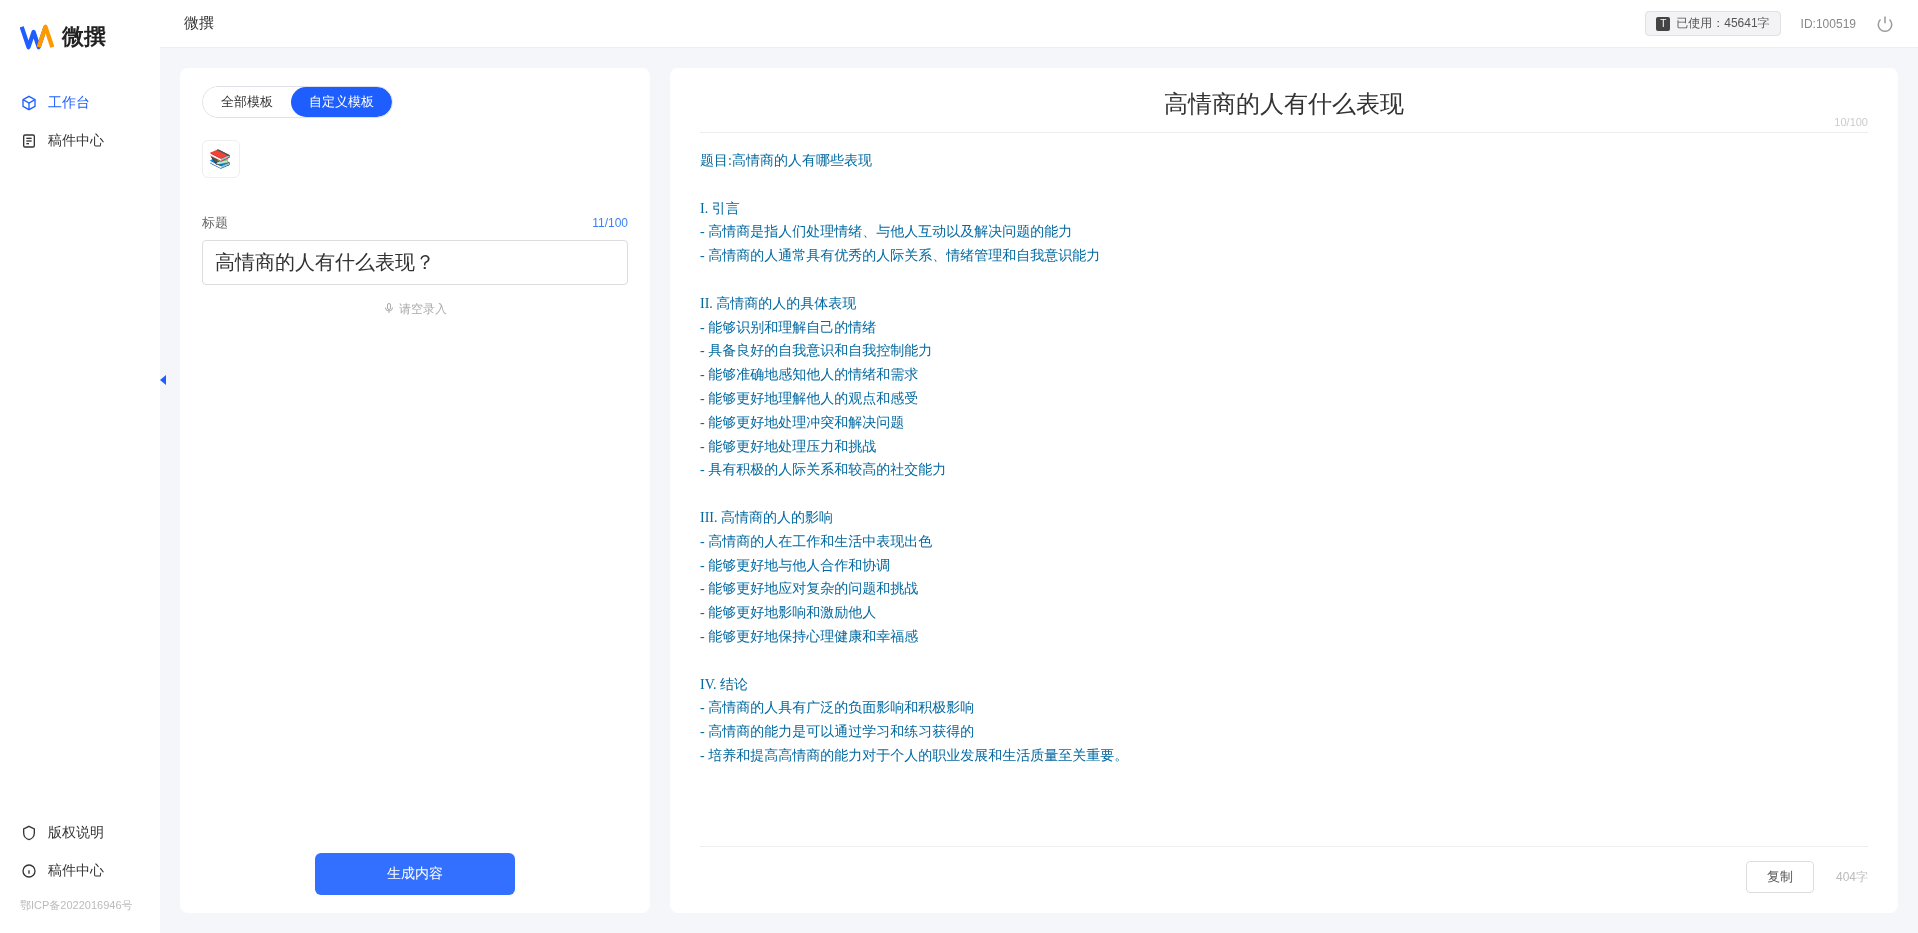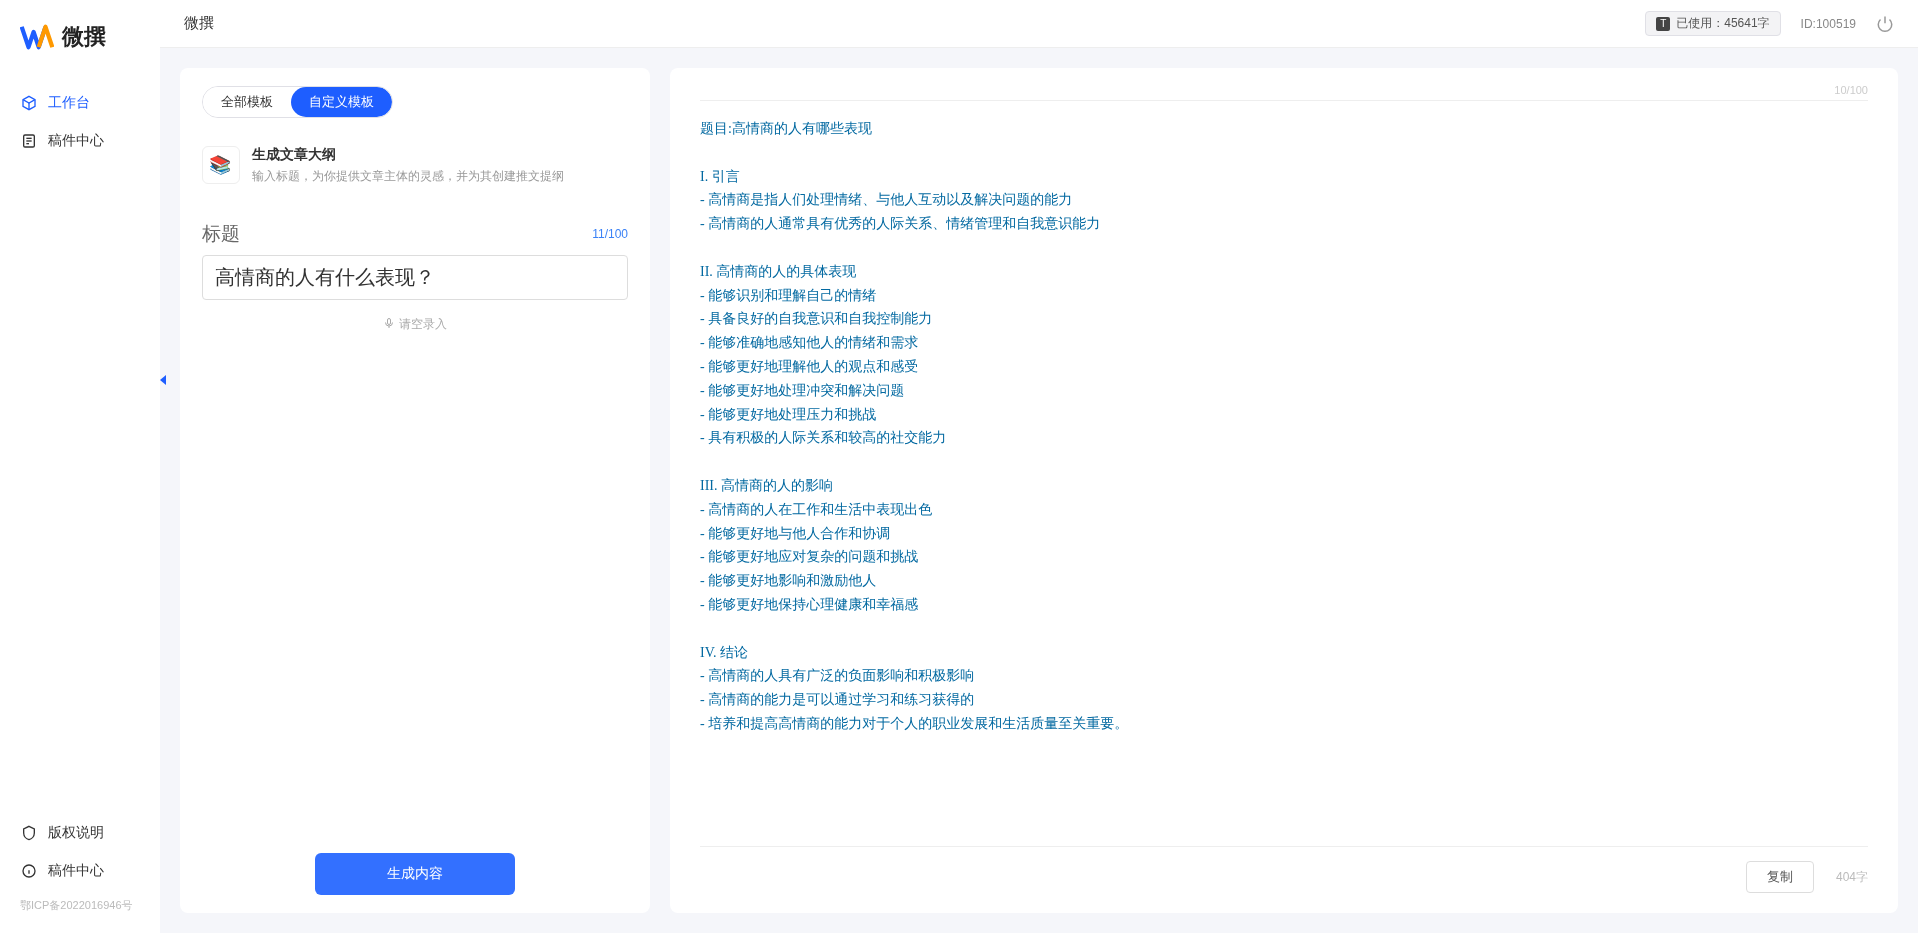--- a/index.html
+++ b/index.html
@@ -26,31 +26,31 @@
 .usage-badge { background: #f3f3f5; border: 1px solid #e0e0e6; border-radius: 4px; padding: 3px 10px; font-size: 12px; color: #555; display: flex; align-items: center; margin-right: 20px; }
 .usage-badge .t-icon { background:#444; color:#fff; width:14px; height:14px; border-radius:2px; font-size:10px; display:flex; align-items:center; justify-content:center; margin-right:6px; }
 .user-id { font-size: 12px; color: #888; margin-right: 20px; }
 .power-icon { width: 18px; height: 18px; color: #999; cursor: pointer; }
 
 .content { flex: 1; display: flex; gap: 20px; padding: 20px; overflow: hidden; }
 .panel { background: #fff; border-radius: 8px; display: flex; flex-direction: column; }
 .panel-left { width: 470px; padding: 18px 22px; }
 .panel-right { flex: 1; padding: 20px 30px; }
 
-.tabs { display: flex; border: 1px solid #e0e0e6; border-radius: 20px; width: fit-content; overflow: hidden; margin-bottom: 20px; }
+.tabs { display: flex; border: 1px solid #e0e0e6; border-radius: 20px; width: fit-content; overflow: hidden; margin-bottom: 14px; }
 .tab { padding: 6px 18px; font-size: 13px; cursor: pointer; background:#fff; }
 .tab.active { background: #1e5eff; color: #fff; border-radius: 20px; }
 
 .template-card { display: flex; align-items: flex-start; padding: 8px 0 18px; }
 .template-icon { width: 38px; height: 38px; background: #fff; border: 1px solid #eee; border-radius: 6px; display: flex; align-items: center; justify-content: center; margin-right: 12px; font-size: 18px; }
 .template-title { font-weight: 700; font-size: 14px; color: #333; margin-bottom: 4px; }
 .template-desc { font-size: 12px; color: #999; }
 
 .field-row { display: flex; justify-content: space-between; align-items: center; margin: 18px 0 8px; }
-.field-label { font-size: 19px; color: #666; }
+.field-label { font-size: 13px; color: #666; }
 .field-count { font-size: 12px; color: #3b82f6; }
 .text-input { width: 100%; border: 1px solid #ddd; border-radius: 4px; padding: 10px 12px; font-size: 20px; color: #333; }
 .voice-row { display: flex; justify-content: center; align-items: center; padding: 16px 0; color: #aaa; font-size: 12px; }
 .voice-row .mic { margin-right: 4px; }
 .left-spacer { flex: 1; }
 .generate-btn { width: 200px; margin: 0 auto; background: #3370ff; color: #fff; border: none; border-radius: 6px; padding: 12px 0; font-size: 14px; cursor: pointer; display: block; }
 
 .output-header { text-align: center; position: relative; padding-bottom: 12px; border-bottom: 1px solid #eee; }
 .output-title { font-size: 24px; font-weight: 400; font-family: "SimSun", serif; }
 .output-count-top { position: absolute; right: 0; bottom: 4px; font-size: 11px; color: #ccc; }
@@ -145,24 +145,20 @@
     <div class="content">
 
       <div class="panel panel-left">
         <div class="tabs">
           <div class="tab">全部模板</div>
           <div class="tab active">自定义模板</div>
         </div>
 
         <div class="template-card">
           <div class="template-icon">📚</div>
-          <div>
-            <div class="template-title">生成文章大纲</div>
-            <div class="template-desc">输入标题，为你提供文章主体的灵感，并为其创建推文提纲</div>
-          </div>
         </div>
 
         <div class="field-row">
           <span class="field-label">标题</span>
           <span class="field-count">11/100</span>
         </div>
         <input class="text-input" type="text" value="高情商的人有什么表现？" style="">
 
         <div class="voice-row">
           <span class="mic">
@@ -174,20 +170,21 @@
           </span>
           <span>请空录入</span>
         </div>
 
         <div class="left-spacer"></div>
         <button class="generate-btn">生成内容</button>
       </div>
 
       <div class="panel panel-right">
         <div class="output-header">
+          <div class="output-title">高情商的人有什么表现</div>
           <div class="output-count-top">10/100</div>
         </div>
         <div class="output-body">题目:高情商的人有哪些表现
 
 I. 引言
 - 高情商是指人们处理情绪、与他人互动以及解决问题的能力
 - 高情商的人通常具有优秀的人际关系、情绪管理和自我意识能力
 
 II. 高情商的人的具体表现
 - 能够识别和理解自己的情绪

